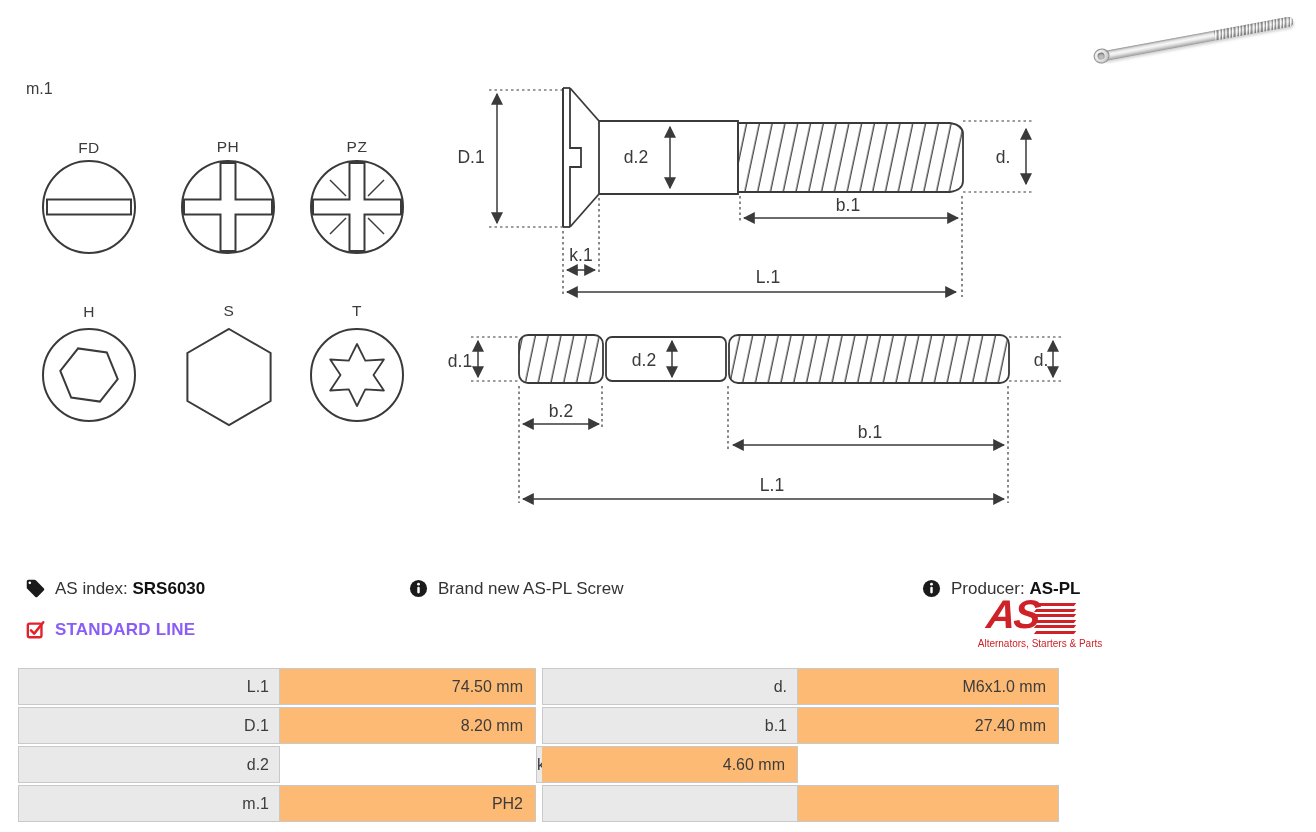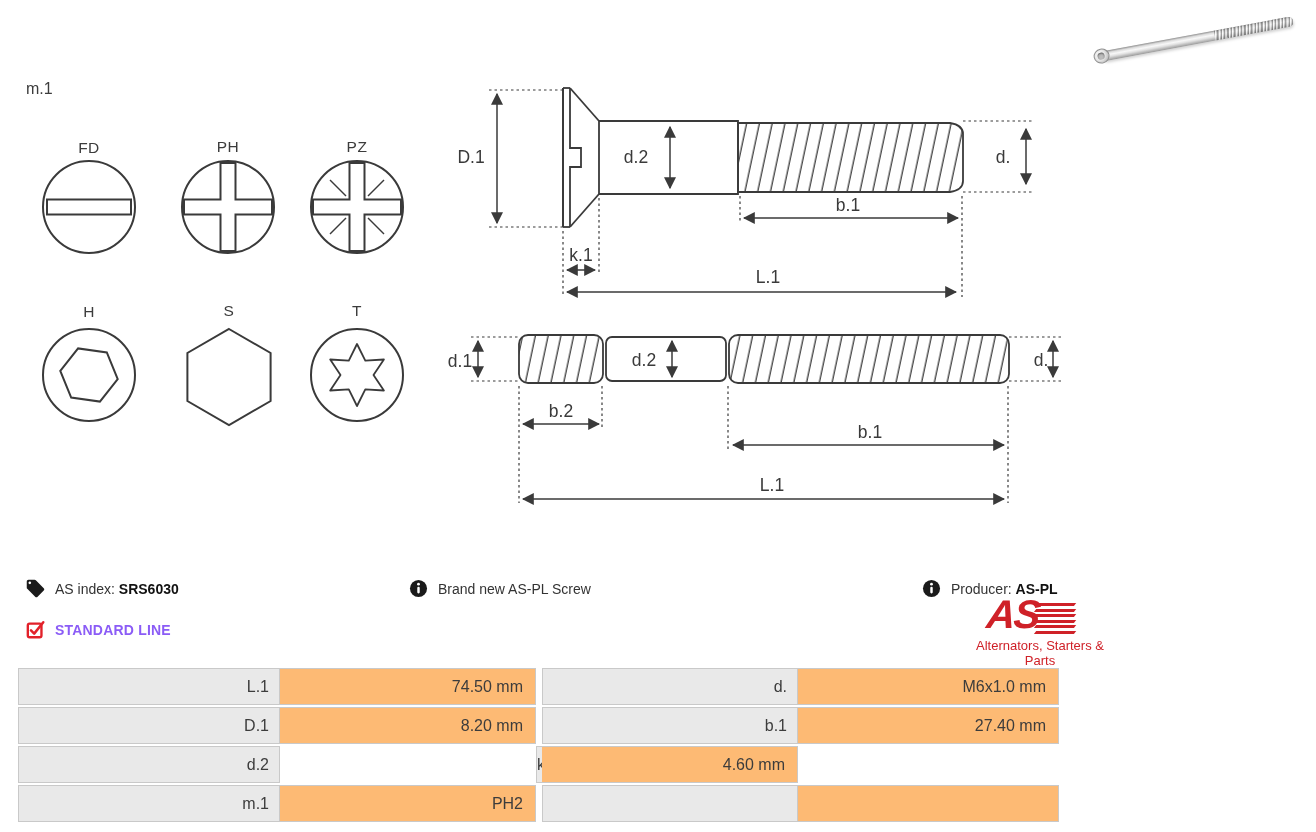--- a/index.html
+++ b/index.html
@@ -20,33 +20,33 @@
            border:1px solid #8d8d8d;
            background:radial-gradient(circle at 38% 40%, #ffffff 0%, #e6e6e6 45%, #a0a0a0 100%); }
   .head::after { content:""; position:absolute; left:3px; top:3px; width:7px; height:7px; border-radius:50%;
            background:#bdbdbd; box-shadow:inset 0 1px 2px rgba(0,0,0,.5); }
 
   
   .m1-label { position:absolute; left:26px; top:80px; font-size:16px; color:#3c3c3c; }
 
   
   .info-item { position:absolute; display:flex; align-items:center; gap:9px;
-               font-size:14px; color:#333; white-space:nowrap; }
+               font-size:17px; color:#333; white-space:nowrap; }
   .info-item b { color:#111; }
   .red-bold { color:#8b5cf6; font-weight:bold; letter-spacing:.2px; }
   .icon-box { display:inline-flex; width:21px; height:21px; align-items:center; justify-content:center; flex:0 0 auto; }
 
   
   .as-logo { position:absolute; left:975px; top:598px; width:130px; height:56px; }
   .as-stripes { position:absolute; left:60px; top:5px; width:40px; height:33px; }
   .as-stripes span { display:block; height:3.2px; margin-bottom:2.4px; background:#cf2128; transform:skewX(-38deg); }
   .as-text { position:absolute; left:12px; top:-6px; font-size:40px; font-weight:bold; font-style:italic;
              color:#cf2128; letter-spacing:-2px; transform:skewX(-6deg); }
   .as-tagline { position:absolute; left:0px; top:40px; width:130px; text-align:center;
-                font-size:13px; color:#cf2128; }
+                font-size:10px; color:#cf2128; }
 
   
   .spec-table { position:absolute; left:18px; top:668px; width:1041px; }
   .spec-row { display:grid; grid-template-columns:262px 256px 6px 256px 261px; height:37px; margin-bottom:2px; }
   .cell { font-size:16px; color:#3c3c3c; line-height:35px; text-align:right; overflow:hidden; }
   .cell.lbl { background:#e9e9e9; border:1px solid #c9c9c9; padding-right:10px; }
   .cell.val { background:#fdba74; border:1px solid #c9c9c9; border-left:none; padding-right:12px; }
   .cell.gap { background:transparent; border:none; }
 
   svg text { font-family:"Liberation Sans", sans-serif; }

